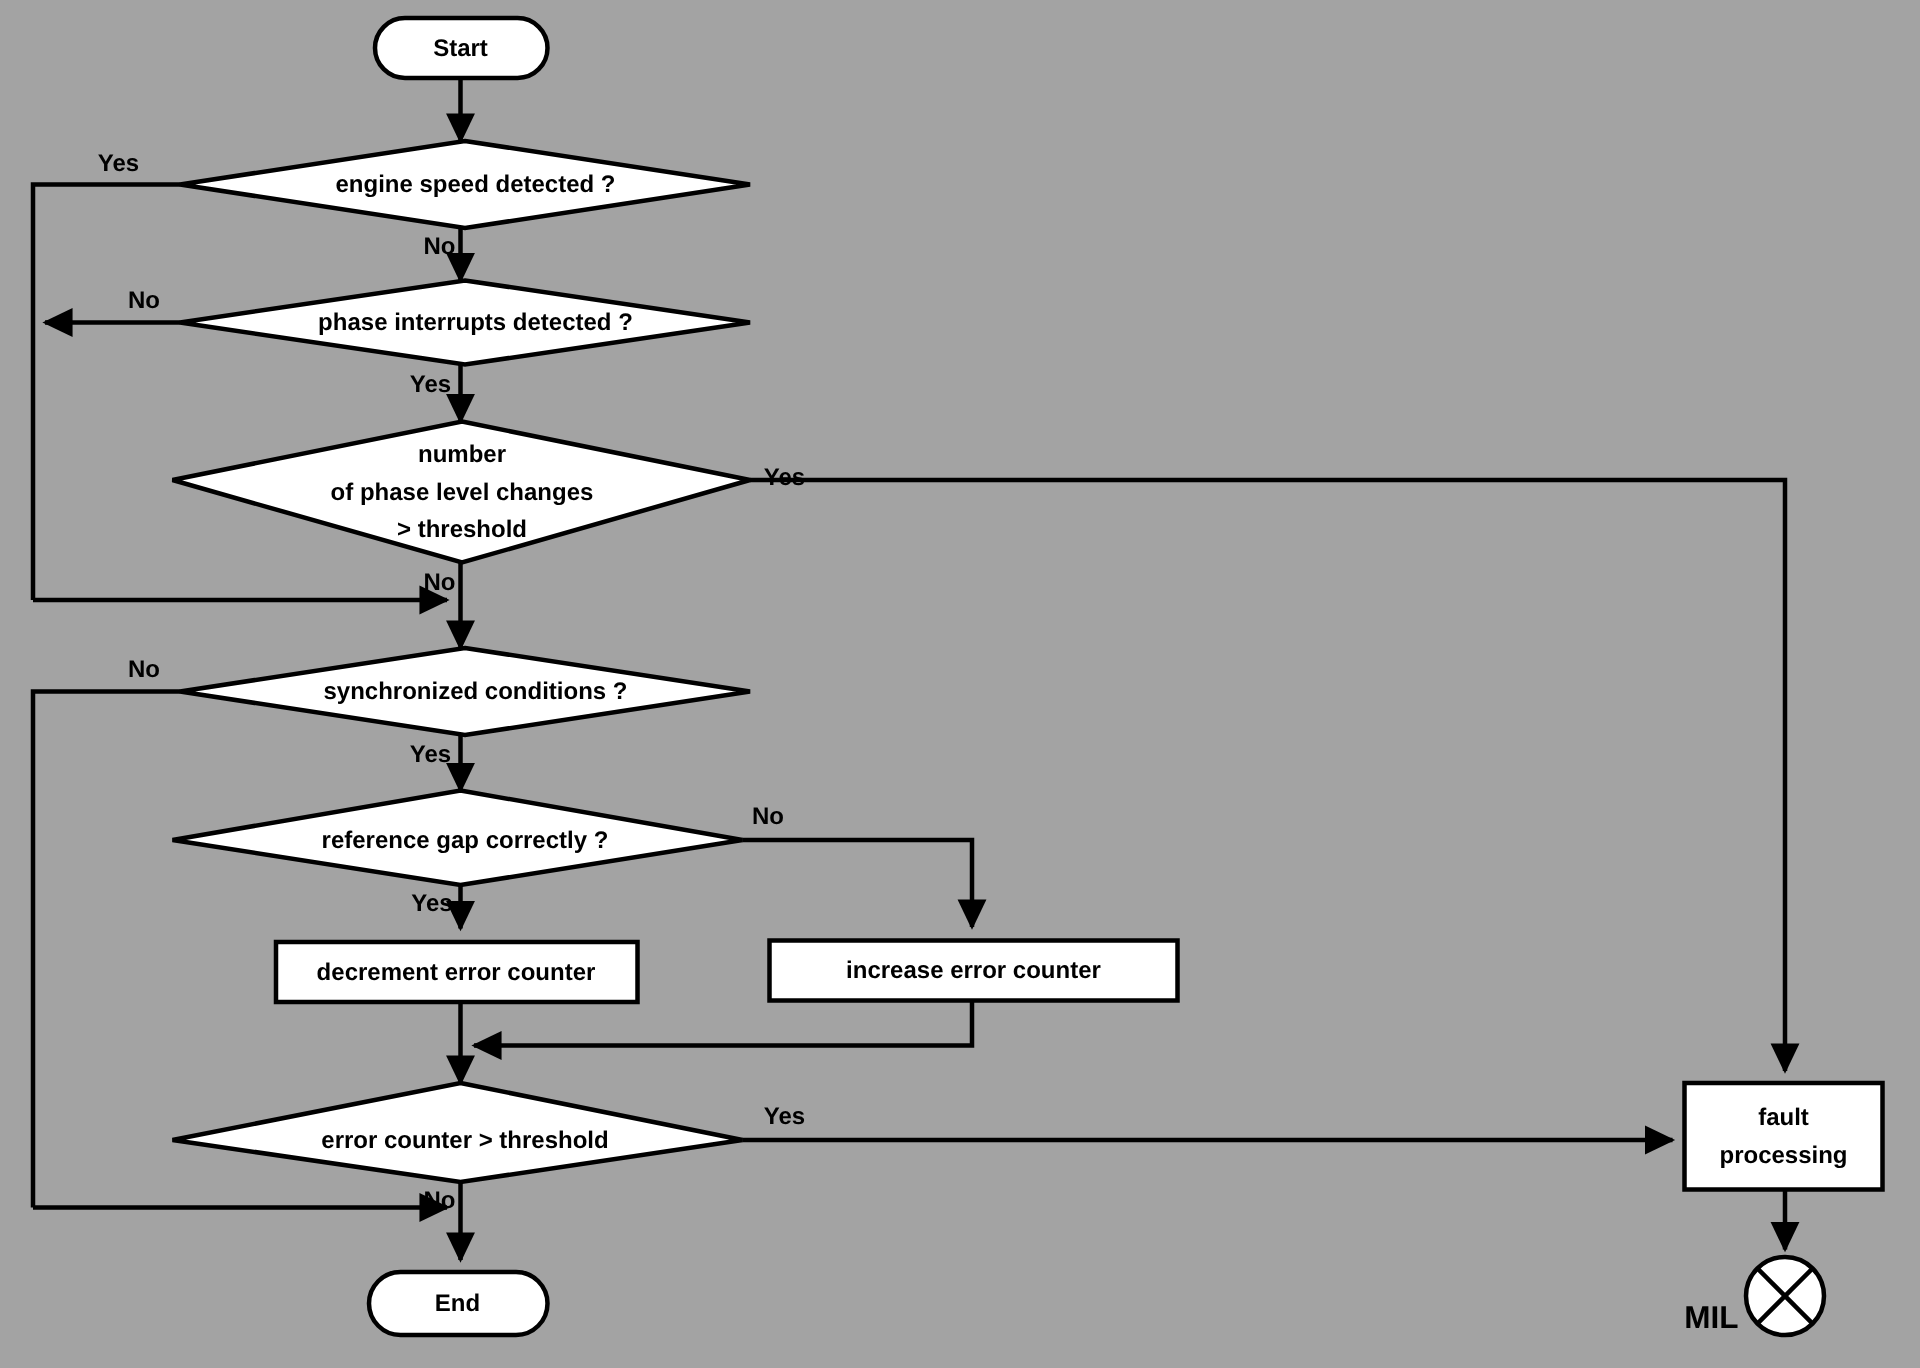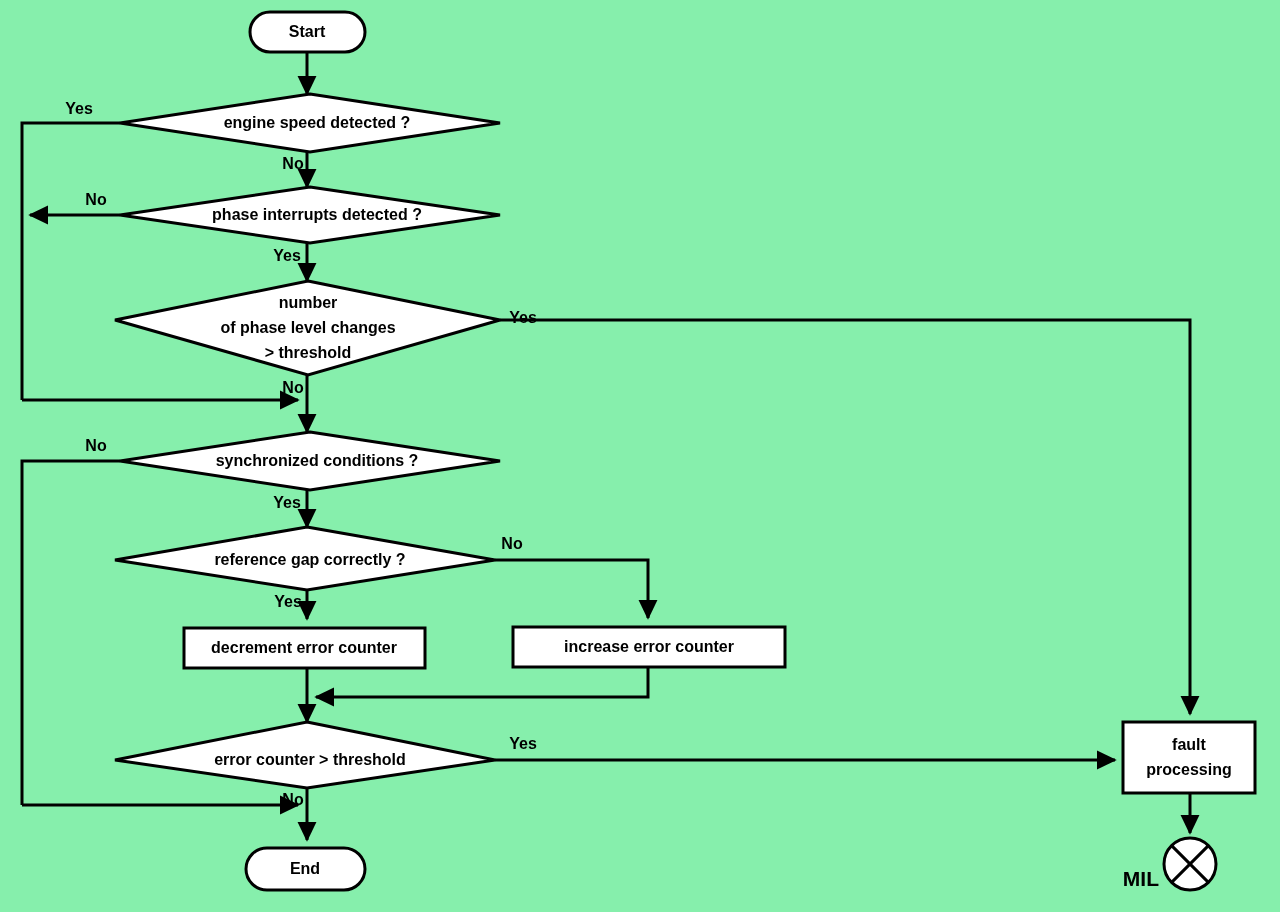--- a/index.html
+++ b/index.html
@@ -4,21 +4,21 @@
 <style>
   html, body {
     margin: 0;
     padding: 0;
     background: #ffffff;
   }
   #canvas {
     position: relative;
     width: 1280px;
     height: 912px;
-    background: #86efac;
+    background: #a3a3a3;
     font-family: "Liberation Sans", sans-serif;
   }
   svg#flow {
     position: absolute;
     left: 0;
     top: 0;
     width: 1280px;
     height: 912px;
   }
   .shape-stroke {

